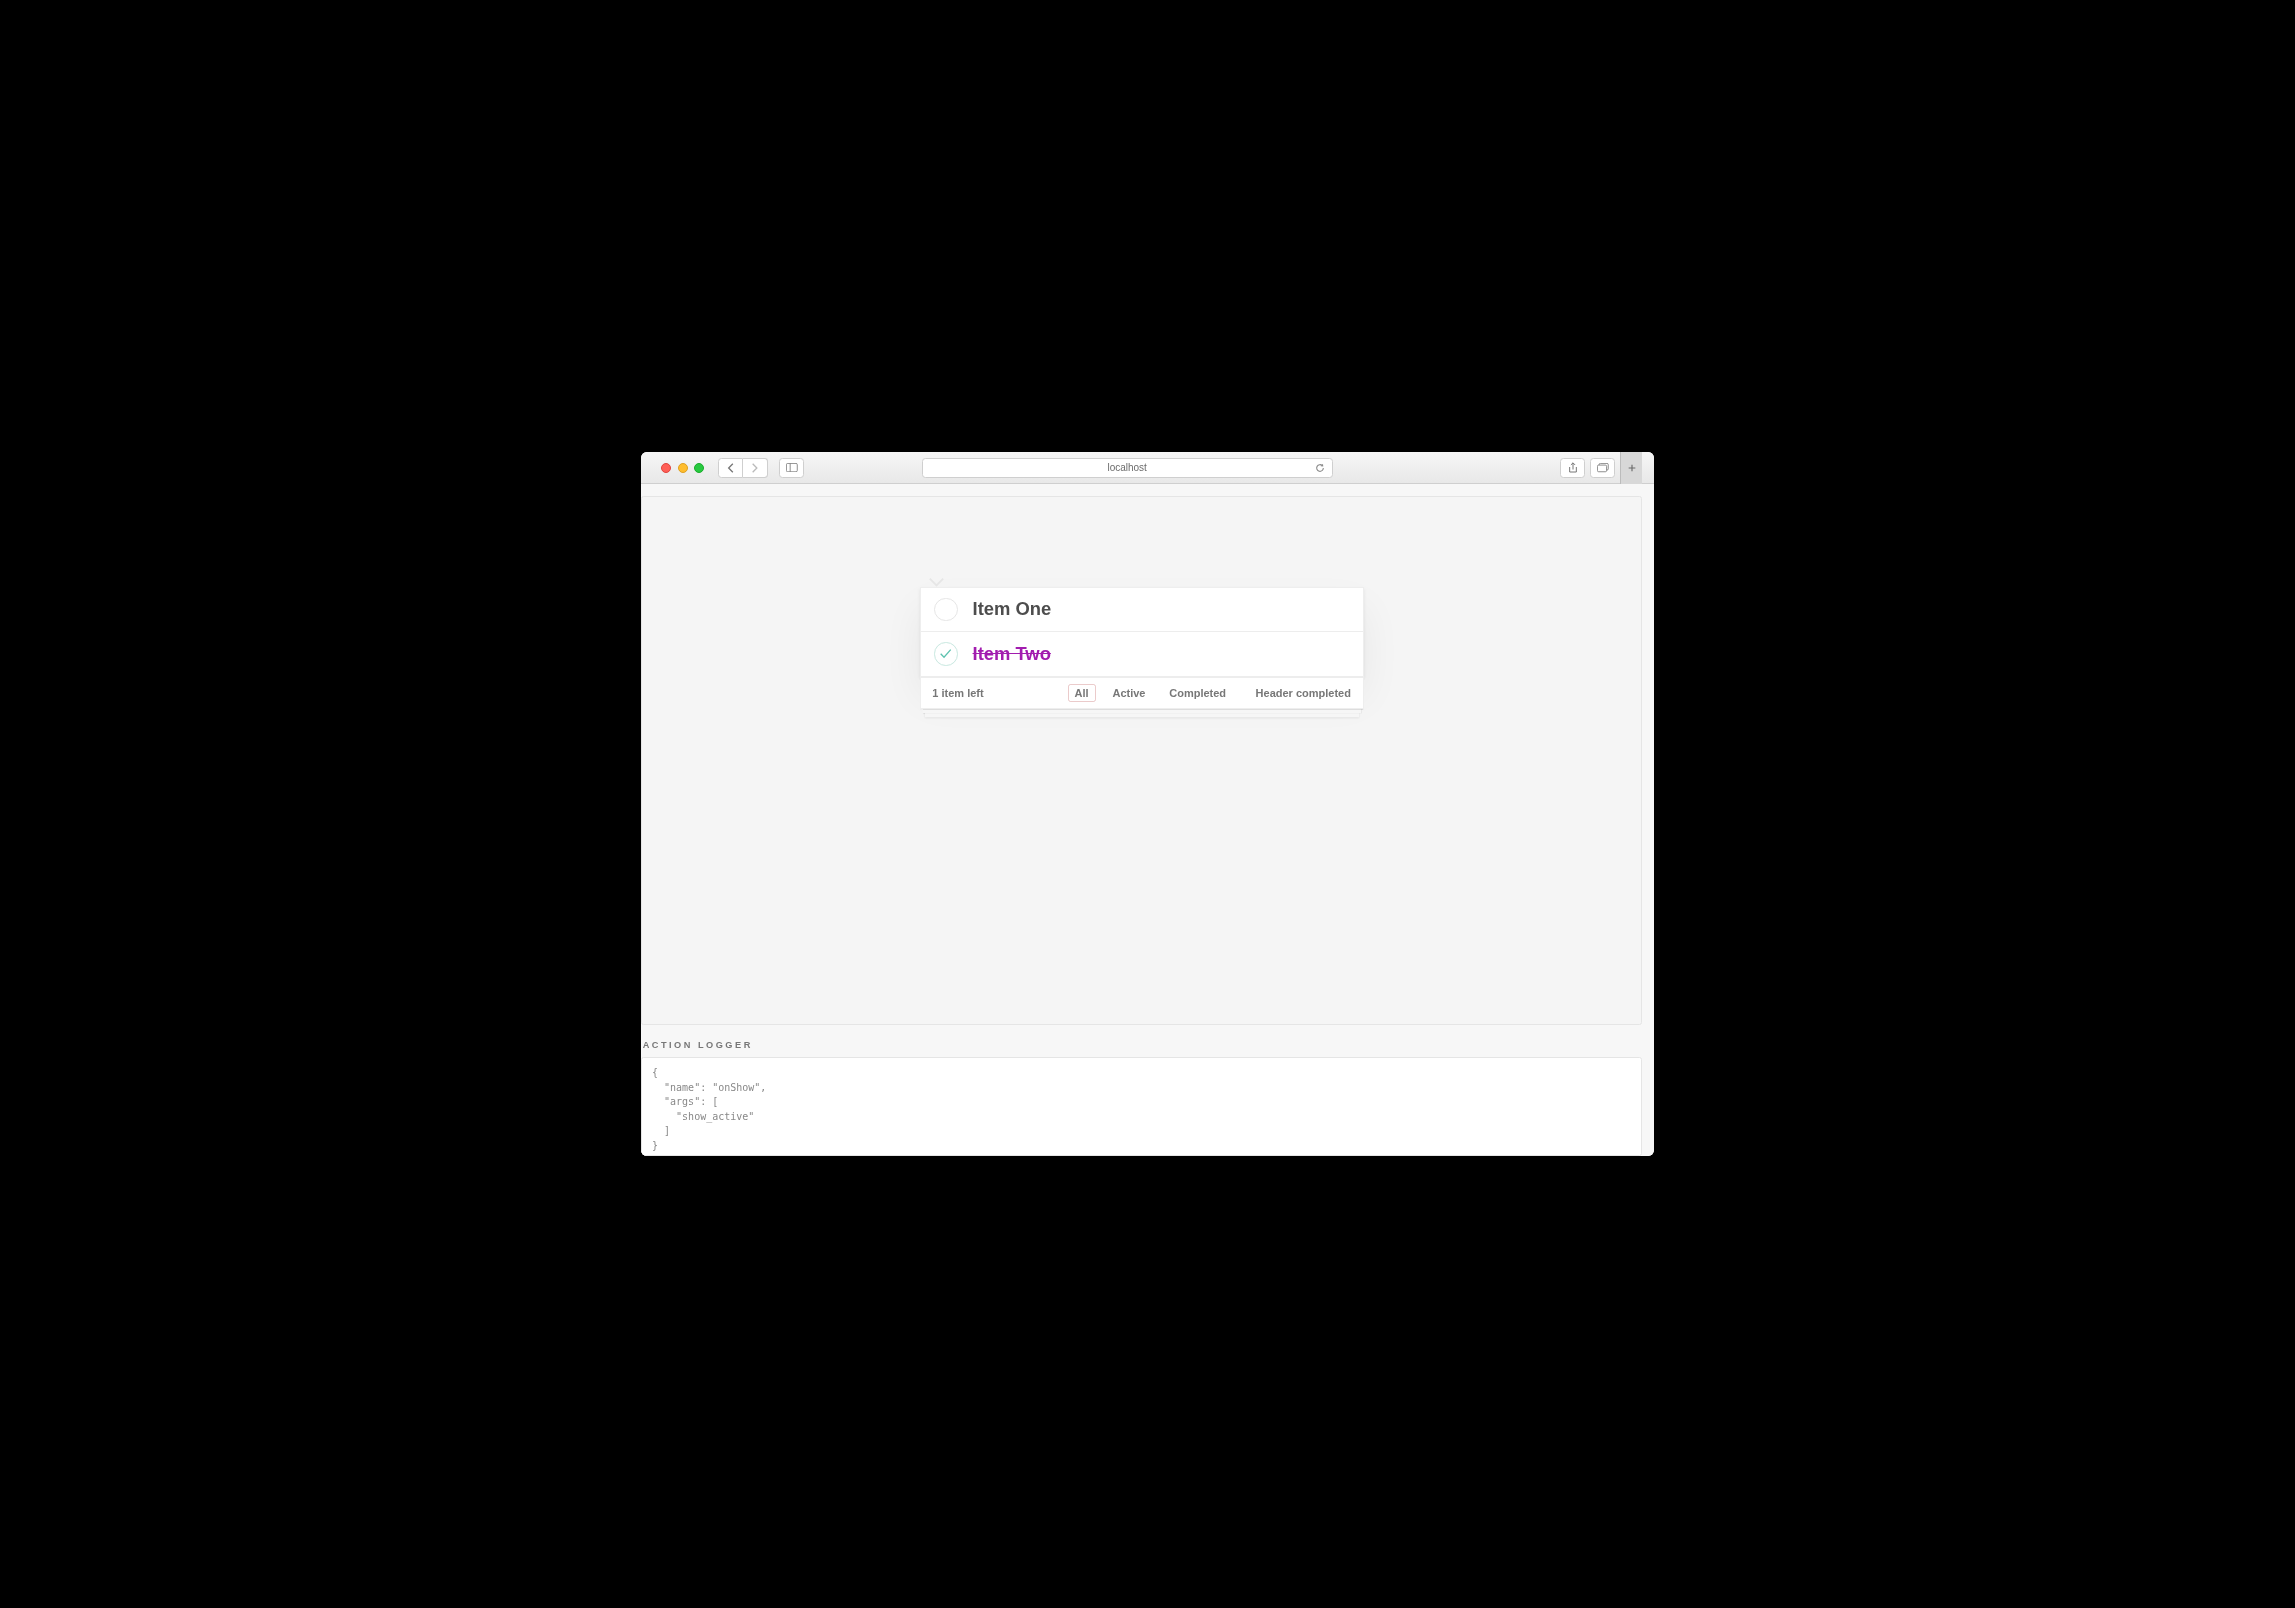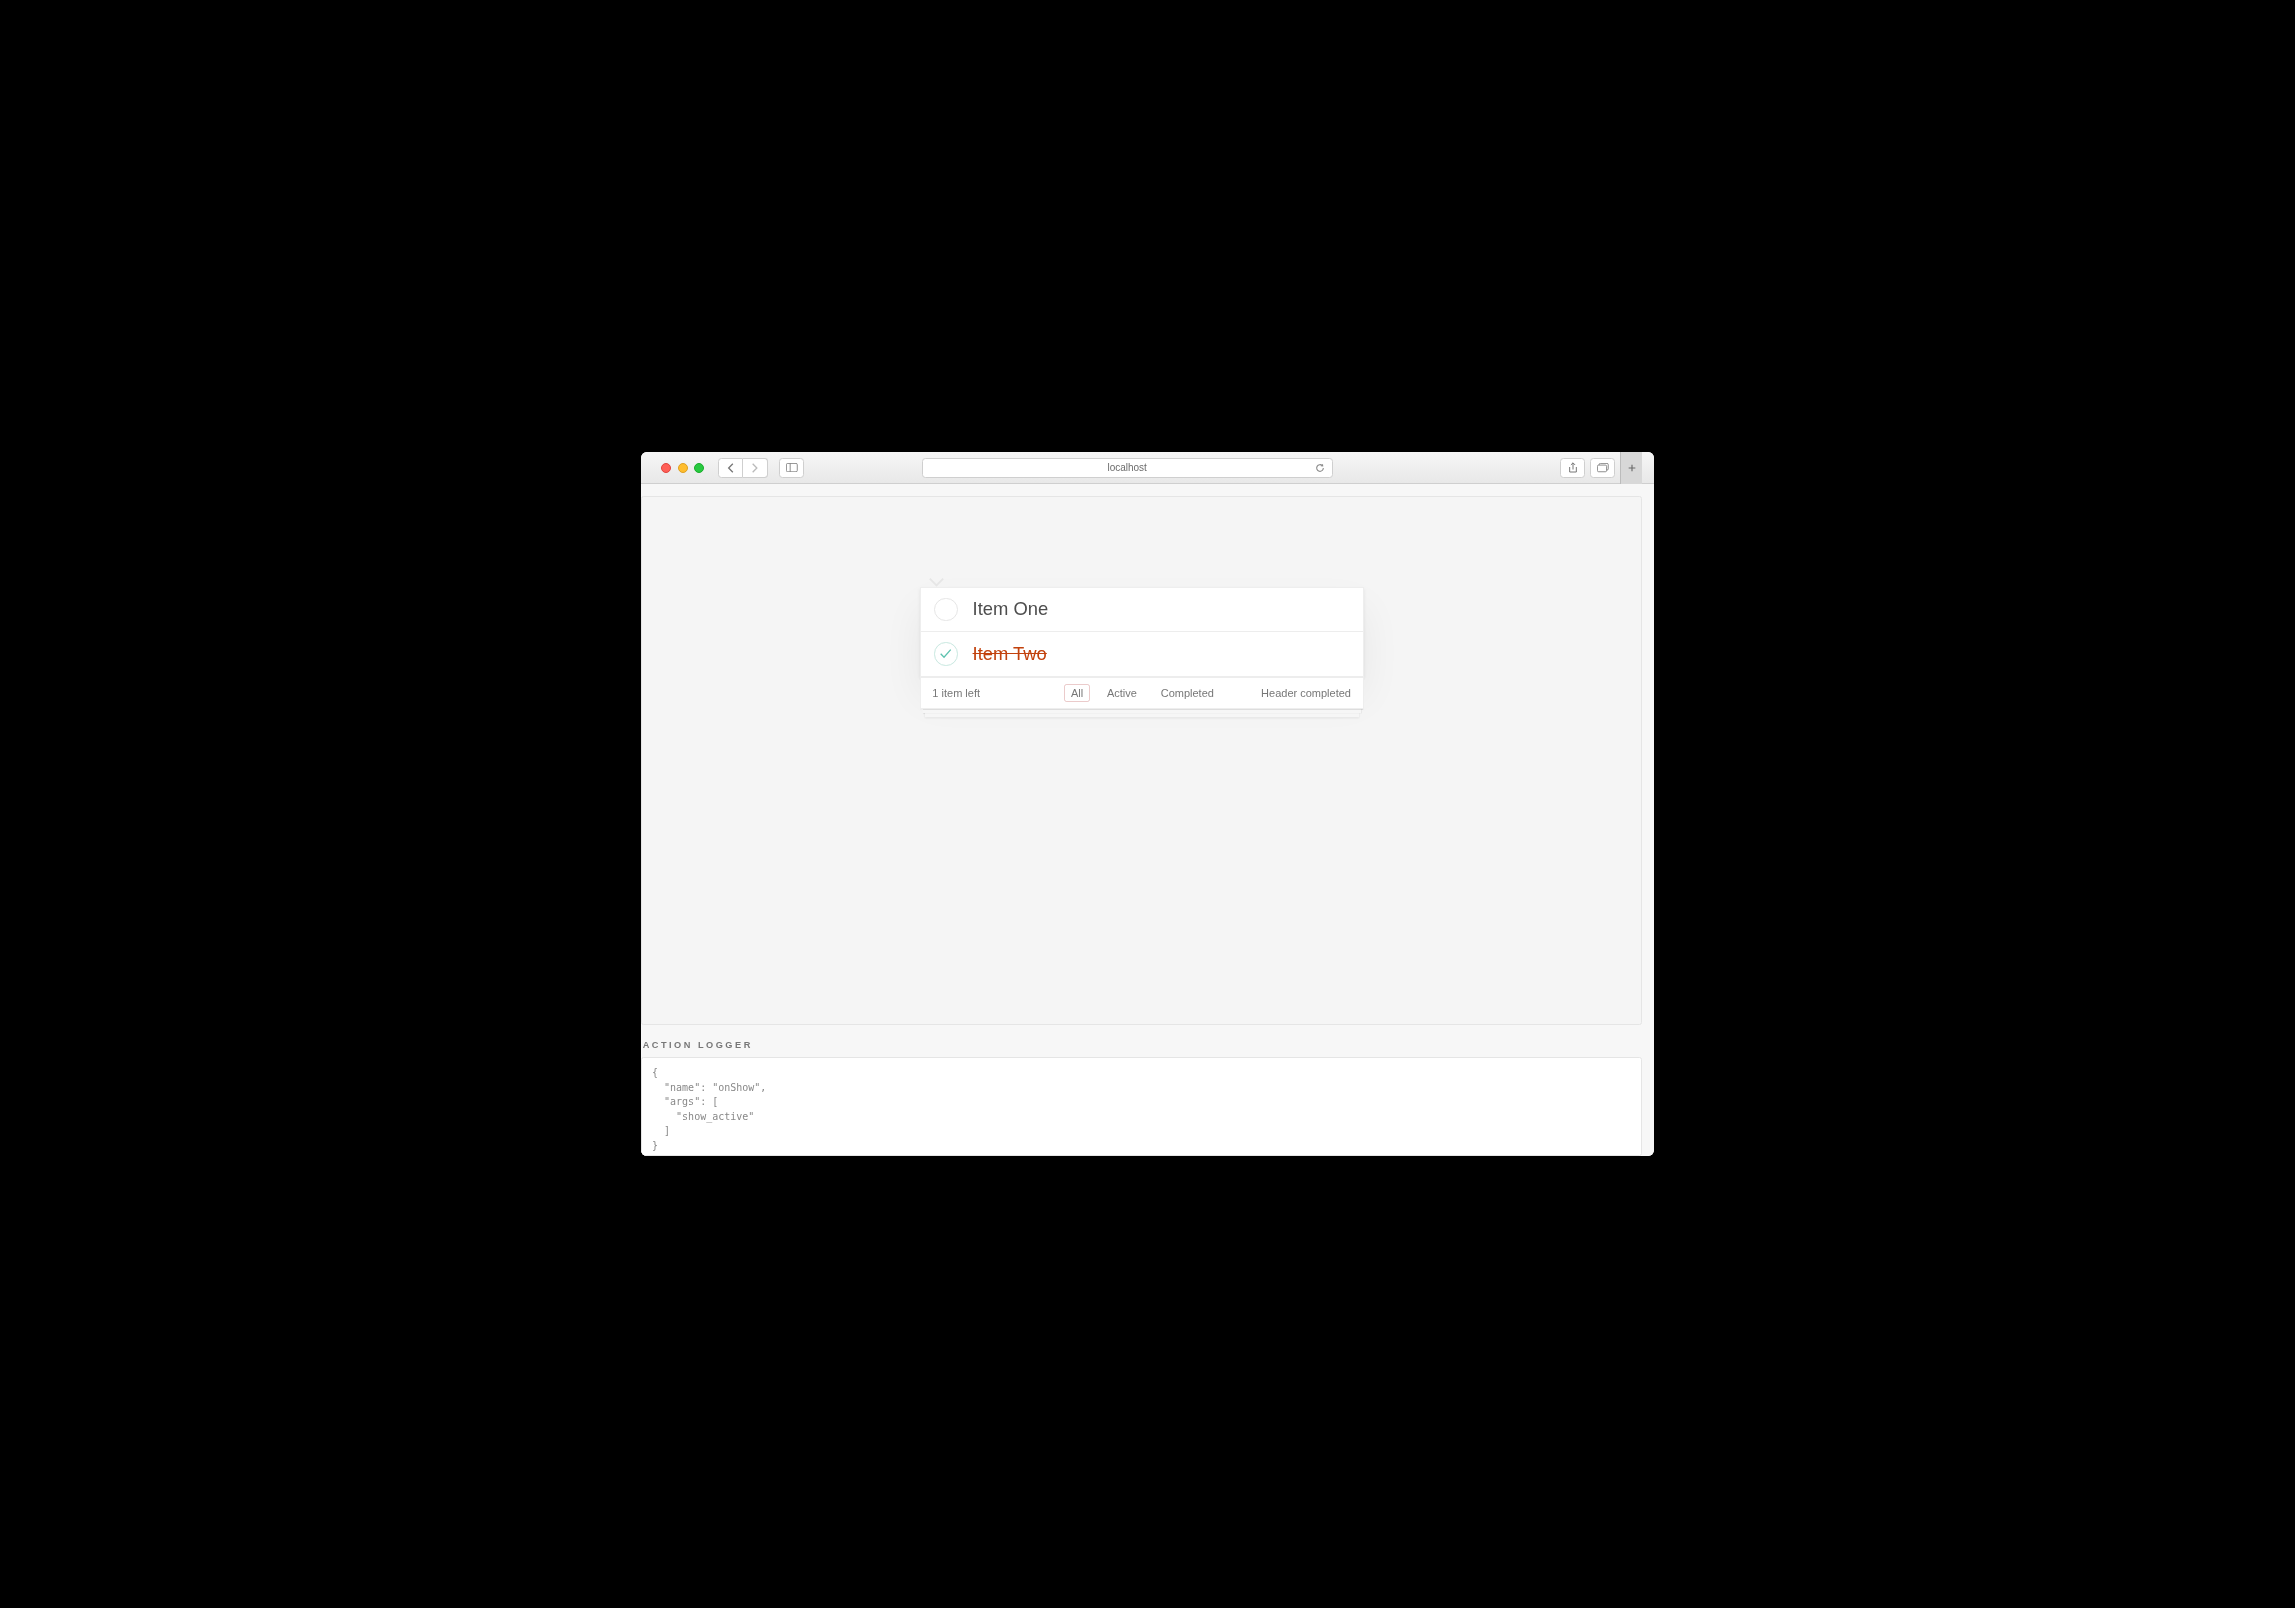--- a/index.html
+++ b/index.html
@@ -91,40 +91,40 @@
 
   .main {
     flex:1; display:flex; flex-direction:column; padding:11.7px 11.7px 0 0; overflow:hidden;
   }
   .preview {
     flex:1; background:#f5f5f5; border:0.8px solid #e5e5e5; border-radius:2.5px;
     display:flex; justify-content:center; padding-top:75px; overflow:hidden;
   }
 
   
-  .todoapp { width:444px; font-weight:400; }
+  .todoapp { width:444px; font-weight:700; }
   .toggle-all-row { height:15px; display:flex; align-items:flex-end; }
   .toggle-all { color:#e6e6e6; font-size:18.4px; margin-left:8.4px; transform: rotate(0deg); }
   .todo-list {
     list-style:none; background:#fff;
     box-shadow: 0 1.7px 3.4px rgba(0,0,0,.08), 0 21px 42px rgba(0,0,0,.06);
     border:0.8px solid #eee; border-bottom:none;
   }
   .todo-item {
     display:flex; align-items:center; gap:15px;
     padding:10px 13.4px; border-bottom:0.8px solid #ededed;
     font-size:18.4px; color:#4d4d4d;
   }
   .check {
     width:23.5px; height:23.5px; border:0.8px solid #e6e6e6; border-radius:50%;
     display:flex; align-items:center; justify-content:center; flex-shrink:0;
   }
   .check.done { border-color:#c8e8e0; }
   .check.done svg { stroke:#5dc2af; }
-  .todo-item.completed .label { color:#c2410c; text-decoration:line-through; }
+  .todo-item.completed .label { color:#a21caf; text-decoration:line-through; }
   .footer {
     background:#fff; border:0.8px solid #eee; border-top:0.8px solid #ededed;
     padding:6.7px 11.7px; font-size:11px; color:#777;
     display:flex; align-items:center;
     box-shadow:
       0 0.8px 0.8px rgba(0,0,0,.1),
       0 6.7px 0 -2.5px #f6f6f6,
       0 7.5px 0.8px -2.5px rgba(0,0,0,.1),
       0 13.4px 0 -5px #f6f6f6,
       0 14.3px 1.7px -5px rgba(0,0,0,.1);

